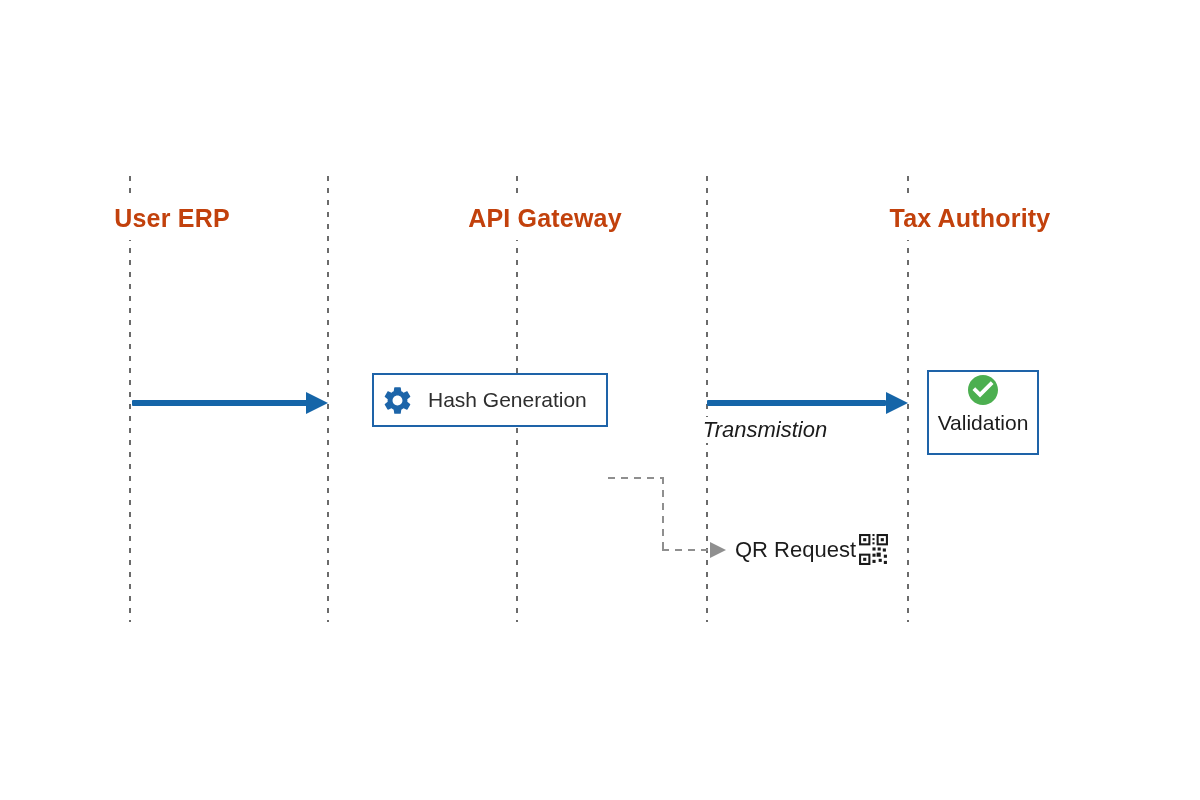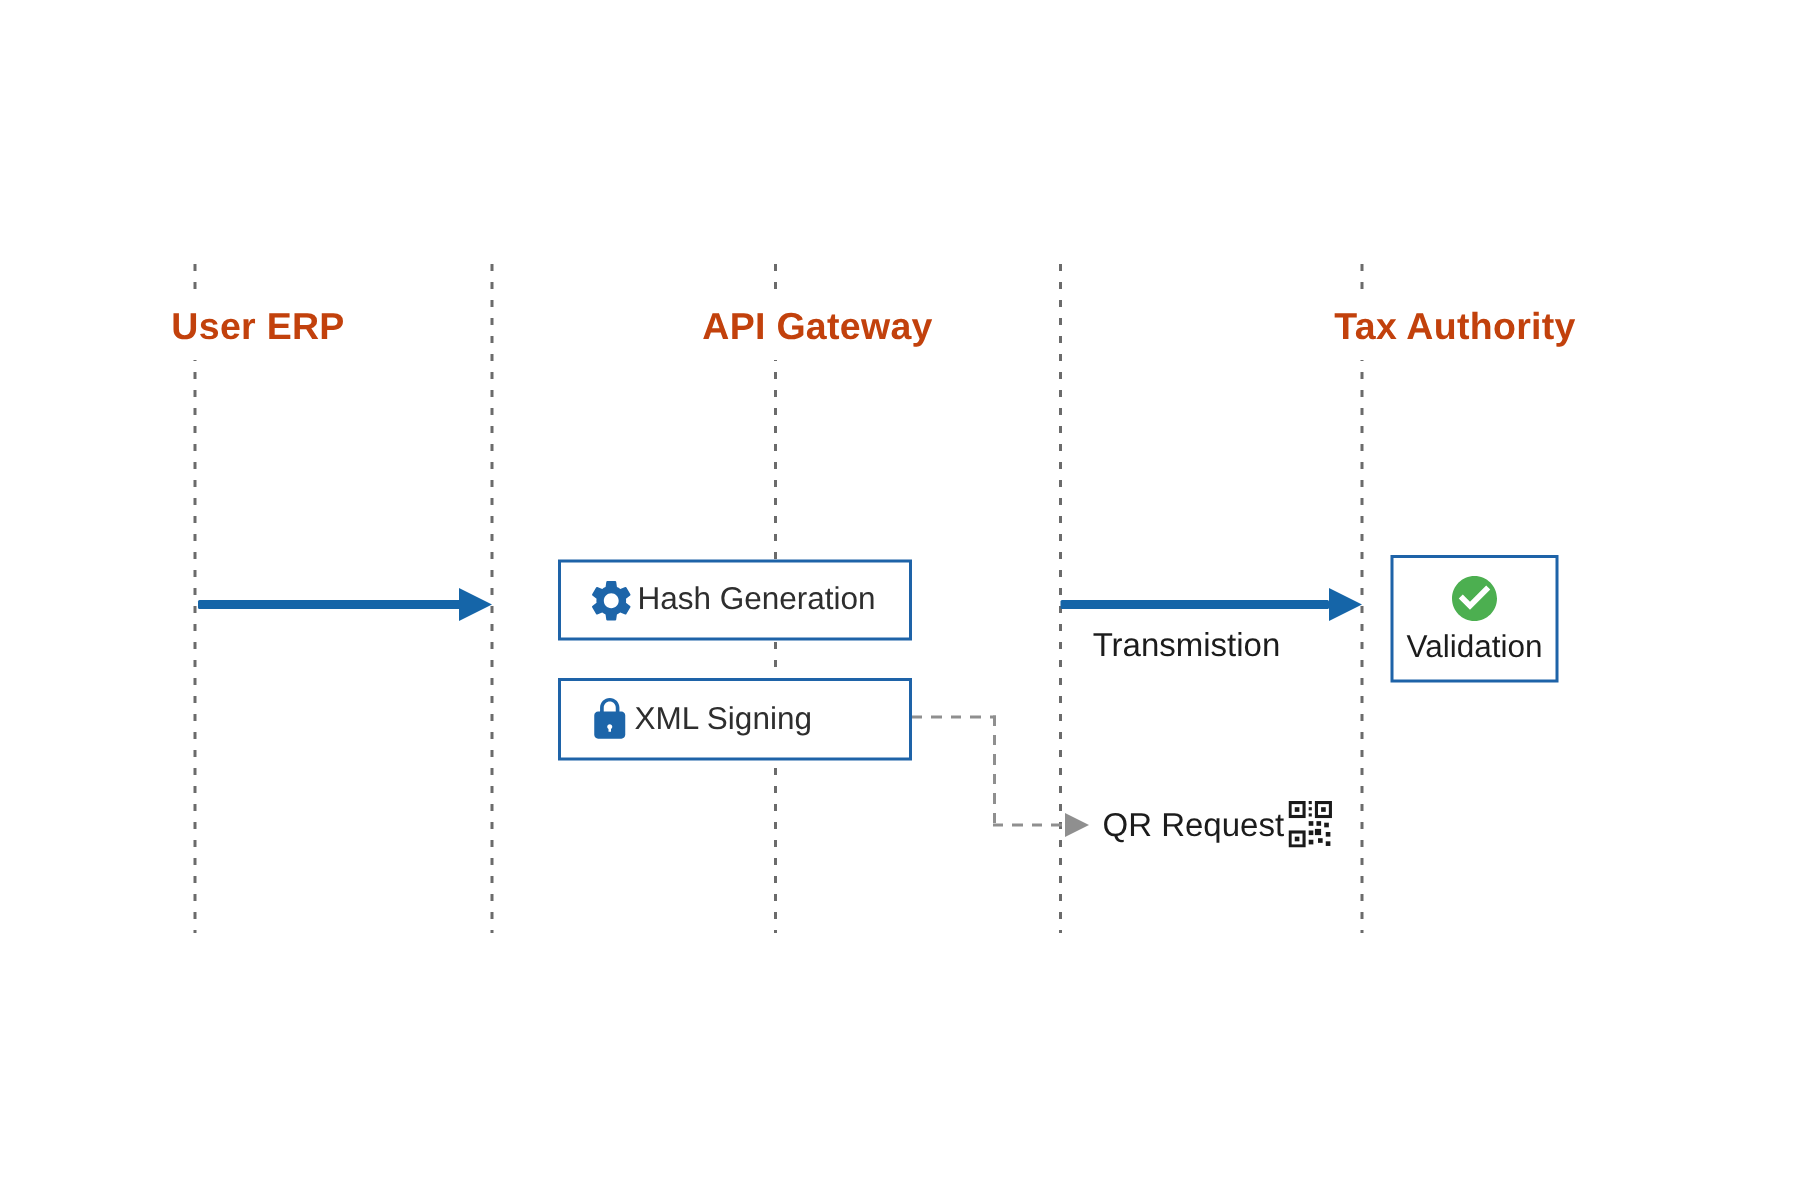--- a/index.html
+++ b/index.html
@@ -34,28 +34,28 @@
     border-top:11px solid transparent;border-bottom:11px solid transparent;
     border-left:22px solid var(--arrow-blue);
   }
   .flow-label{
     position:absolute;transform:translateX(-50%);z-index:3;white-space:nowrap;
     font-size:22px;color:var(--text-dark);background:#ffffff;padding:0 4px;
   }
   .node-box{
     position:absolute;box-sizing:border-box;background:#ffffff;z-index:4;
     border:2px solid var(--border-blue);
-    display:flex;align-items:center;gap:1px;padding-left:17px;
+    display:flex;align-items:center;gap:14px;padding-left:7px;
   }
   .node-box .node-label{font-size:21px;color:var(--node-text);white-space:nowrap;}
   .node-icon{flex:0 0 auto;display:block;}
   .validation-box{
     position:absolute;box-sizing:border-box;background:#ffffff;z-index:4;
     border:2px solid var(--border-blue);
-    display:flex;flex-direction:column;align-items:center;justify-content:center;gap:3px;
+    display:flex;flex-direction:column;align-items:center;justify-content:flex-start;gap:3px;
   }
   .validation-box .node-label{font-size:21px;color:var(--text-dark);}
   .dash-h{
     position:absolute;height:2px;z-index:2;
     background:repeating-linear-gradient(to right, var(--connector-gray) 0 7px, transparent 7px 13px);
   }
   .dash-v{
     position:absolute;width:2px;z-index:2;
     background:repeating-linear-gradient(to bottom, var(--connector-gray) 0 7px, transparent 7px 13px);
   }
@@ -88,30 +88,24 @@
   <div class="arrow-shaft" style="left:132px;top:400px;width:176px;"></div>
   <div class="arrow-head" style="left:306px;top:392px;"></div>
 
   <div class="node-box" style="left:372px;top:373px;width:236px;height:54px;">
     <svg class="node-icon" width="33" height="33" viewBox="0 0 24 24" fill="#1d65a9" aria-hidden="true">
       <path d="M19.14,12.94c0.04-0.3,0.06-0.61,0.06-0.94c0-0.32-0.02-0.64-0.07-0.94l2.03-1.58c0.18-0.14,0.23-0.41,0.12-0.61 l-1.92-3.32c-0.12-0.22-0.37-0.29-0.59-0.22l-2.39,0.96c-0.5-0.38-1.03-0.7-1.62-0.94L14.4,2.81c-0.04-0.24-0.24-0.41-0.48-0.41 h-3.84c-0.24,0-0.43,0.17-0.47,0.41L9.25,5.35C8.66,5.59,8.12,5.92,7.63,6.29L5.24,5.33c-0.22-0.08-0.47,0-0.59,0.22L2.74,8.87 C2.62,9.08,2.66,9.34,2.86,9.48l2.03,1.58C4.84,11.36,4.8,11.69,4.8,12s0.02,0.64,0.07,0.94l-2.03,1.58 c-0.18,0.14-0.23,0.41-0.12,0.61l1.92,3.32c0.12,0.22,0.37,0.29,0.59,0.22l2.39-0.96c0.5,0.38,1.03,0.7,1.62,0.94l0.36,2.54 c0.05,0.24,0.24,0.41,0.48,0.41h3.84c0.24,0,0.44-0.17,0.47-0.41l0.36-2.54c0.59-0.24,1.13-0.56,1.62-0.94l2.39,0.96 c0.22,0.08,0.47,0,0.59-0.22l1.92-3.32c0.12-0.22,0.07-0.47-0.12-0.61L19.14,12.94z M12,15.6c-1.98,0-3.6-1.62-3.6-3.6 s1.62-3.6,3.6-3.6s3.6,1.62,3.6,3.6S13.98,15.6,12,15.6z"></path>
     </svg>
     <span class="node-label">Hash Generation</span>
   </div>
 
-  <div class="node-box" style="left:372px;top:452px;width:236px;height:55px;">
-    <svg class="node-icon" width="31" height="31" viewBox="0 0 24 24" fill="#1d65a9" aria-hidden="true">
-      <path d="M18,8h-1V6c0-2.76-2.24-5-5-5S7,3.24,7,6v2H6c-1.1,0-2,0.9-2,2v10c0,1.1,0.9,2,2,2h12c1.1,0,2-0.9,2-2V10 C20,8.9,19.1,8,18,8z M12,14.6c0.72,0,1.3,0.58,1.3,1.3c0,0.49-0.27,0.9-0.66,1.13V18.4h-1.28v-1.37 c-0.39-0.22-0.66-0.64-0.66-1.13C10.7,15.18,11.28,14.6,12,14.6z M15.1,8H8.9V6c0-1.71,1.39-3.1,3.1-3.1s3.1,1.39,3.1,3.1V8z"></path>
-    </svg>
-    <span class="node-label">XML Signing</span>
-  </div>
 
   <div class="arrow-shaft" style="left:707px;top:400px;width:179px;"></div>
   <div class="arrow-head" style="left:886px;top:392px;"></div>
-  <div class="flow-label" style="left:791px;top:417px;">Transmistion</div>
+  <div class="flow-label" style="left:765px;top:417px;font-style:italic;">Transmistion</div>
 
   <div class="validation-box" style="left:927px;top:370px;width:112px;height:85px;">
     <svg class="node-icon" width="36" height="36" viewBox="0 0 24 24" fill="#4caf50" aria-hidden="true">
       <path d="M12,2C6.48,2,2,6.48,2,12s4.48,10,10,10s10-4.48,10-10S17.52,2,12,2z M10,17l-5-5l1.8-1.8L10,13.4l7.2-7.2L19,8 L10,17z"></path>
     </svg>
     <span class="node-label">Validation</span>
   </div>
 
   <div class="dash-h" style="left:608px;top:477px;width:56px;"></div>
   <div class="dash-v" style="left:662px;top:477px;height:74px;"></div>

